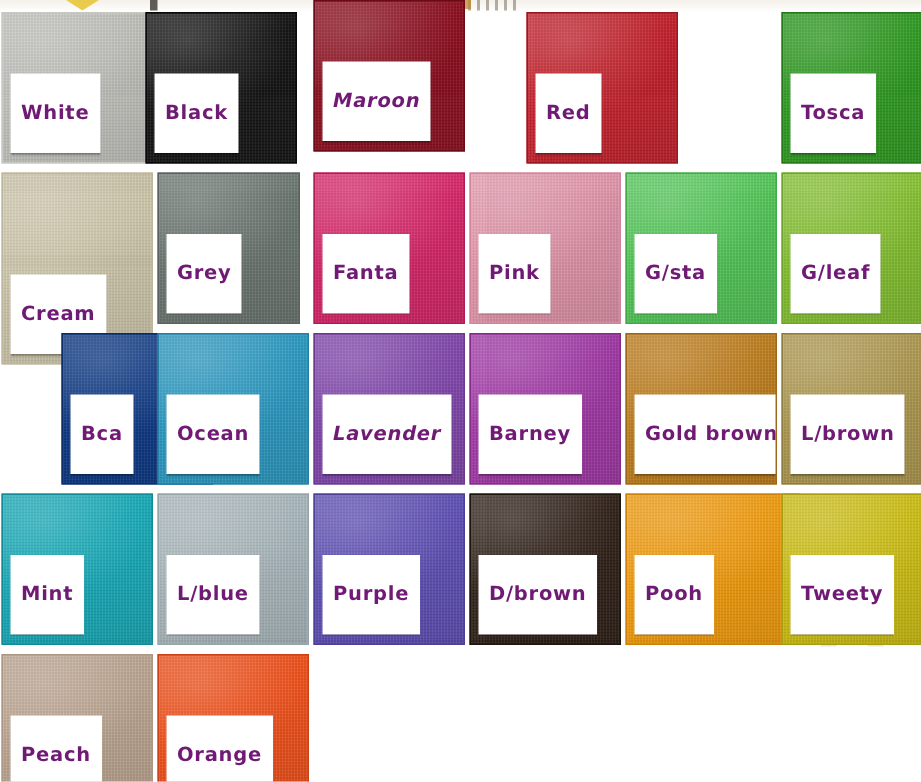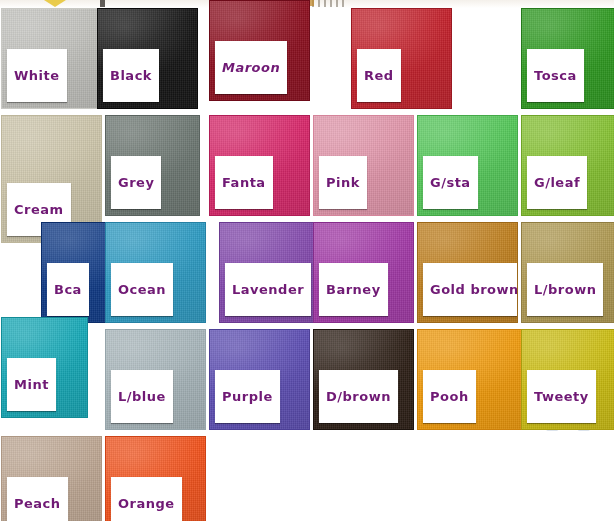--- a/index.html
+++ b/index.html
@@ -196,41 +196,41 @@
     <div class="swatch" style="left: 1px; top: 222px; width: 101px; height: 101px; background: rgb(15, 58, 134); border: 1px solid rgb(10, 44, 104); margin-left: 40px;">
       <div class="swatch-fill"></div>
       <div class="swatch-sheen"></div>
       <div class="swatch-label">Bca</div>
     </div>
     <div class="swatch" style="left: 105px; top: 222px; width: 101px; height: 101px; background: rgb(46, 156, 196); border: 1px solid rgb(37, 128, 163); text-decoration: underline;">
       <div class="swatch-fill"></div>
       <div class="swatch-sheen"></div>
       <div class="swatch-label">Ocean</div>
     </div>
-    <div class="swatch" style="left: 219px; top: 222px; width: 101px; height: 101px; background: rgb(131, 73, 174); border: 1px solid rgb(106, 58, 144);">
+    <div class="swatch" style="left: 209px; top: 222px; width: 101px; height: 101px; background: rgb(131, 73, 174); border: 1px solid rgb(106, 58, 144); font-style: italic;">
       <div class="swatch-fill"></div>
       <div class="swatch-sheen"></div>
       <div class="swatch-label">Lavender</div>
     </div>
     <div class="swatch" style="left: 313px; top: 222px; width: 101px; height: 101px; background: rgb(163, 58, 168); border: 1px solid rgb(133, 44, 138);">
       <div class="swatch-fill"></div>
       <div class="swatch-sheen"></div>
       <div class="swatch-label">Barney</div>
     </div>
     <div class="swatch" style="left: 417px; top: 222px; width: 101px; height: 101px; background: rgb(192, 128, 31); border: 1px solid rgb(156, 103, 24);">
       <div class="swatch-fill"></div>
       <div class="swatch-sheen"></div>
       <div class="swatch-label">Gold brown</div>
     </div>
     <div class="swatch" style="left: 521px; top: 222px; width: 101px; height: 101px; background: rgb(176, 154, 82); border: 1px solid rgb(143, 124, 65);">
       <div class="swatch-fill"></div>
       <div class="swatch-sheen"></div>
       <div class="swatch-label">L/brown</div>
     </div>
-    <div class="swatch" style="left: 1px; top: 317px; width: 87px; height: 101px; background: rgb(23, 170, 184); border: 1px solid rgb(18, 139, 150); text-align: center;">
+    <div class="swatch" style="left: 1px; top: 329px; width: 101px; height: 101px; background: rgb(23, 170, 184); border: 1px solid rgb(18, 139, 150); text-align: center;">
       <div class="swatch-fill"></div>
       <div class="swatch-sheen"></div>
       <div class="swatch-label">Mint</div>
     </div>
     <div class="swatch" style="left: 209px; top: 329px; width: 101px; height: 101px; background: rgb(94, 79, 180); border: 1px solid rgb(76, 63, 150);">
       <div class="swatch-fill"></div>
       <div class="swatch-sheen"></div>
       <div class="swatch-label">Purple</div>
     </div>
     <div class="swatch" style="left: 105px; top: 329px; width: 101px; height: 101px; background: rgb(169, 183, 188); border: 1px solid rgb(149, 164, 170);">

